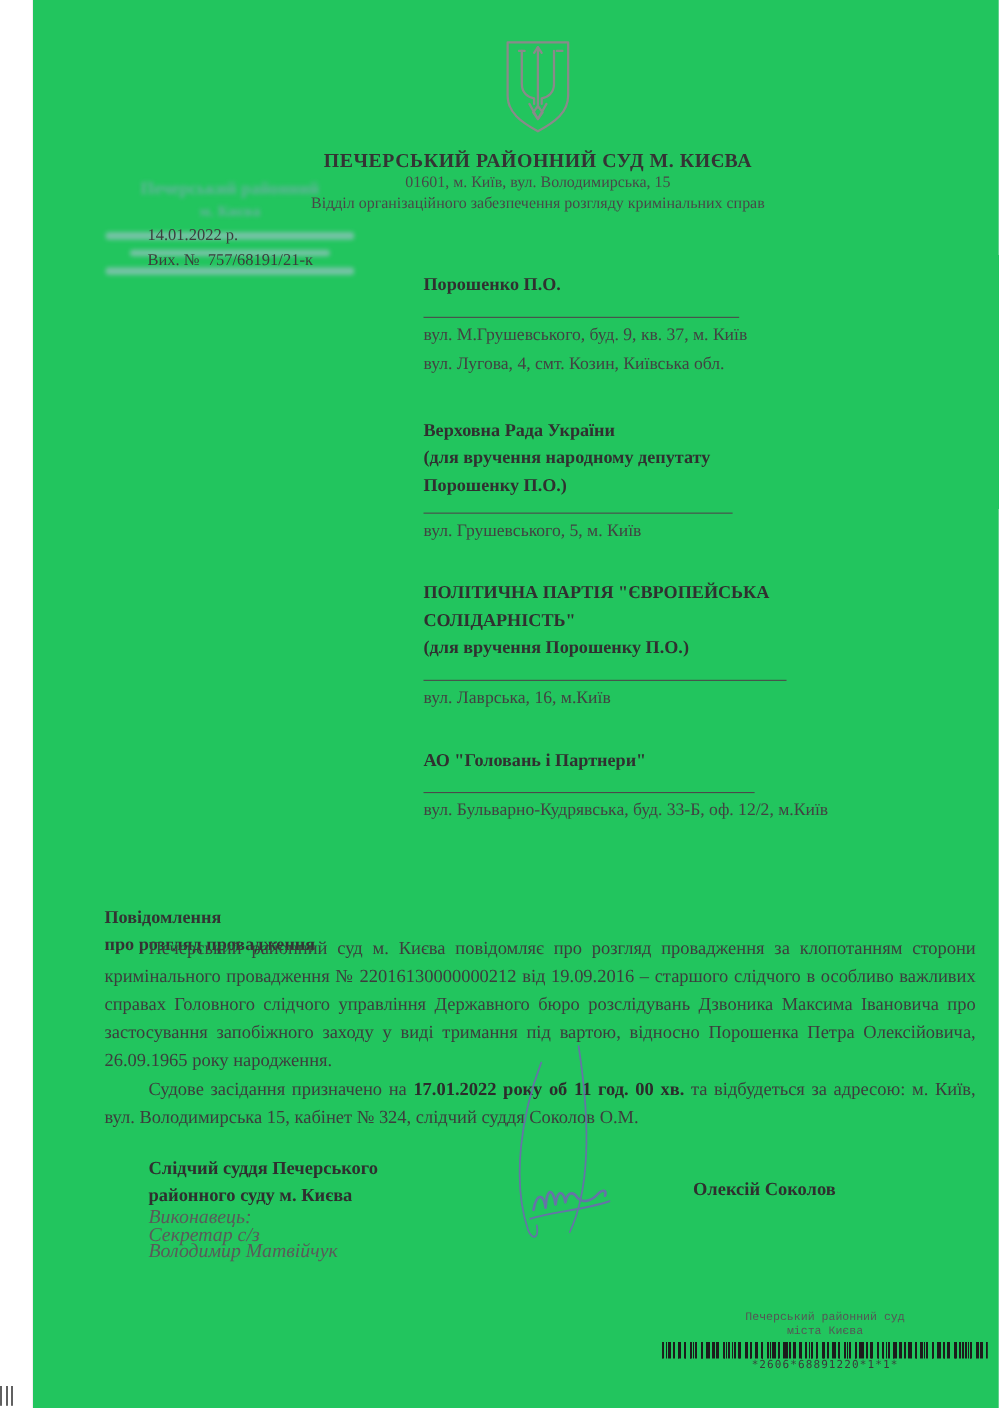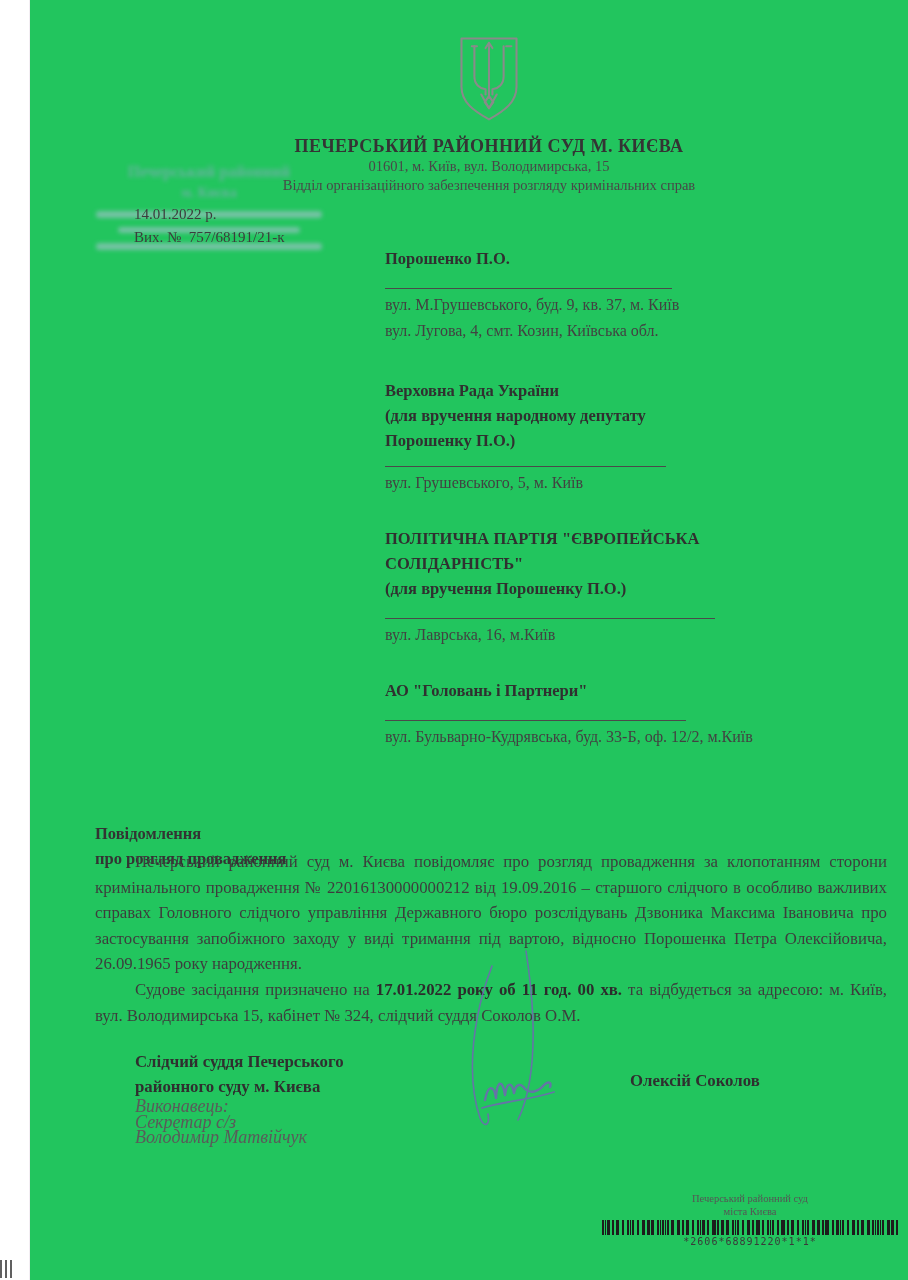--- a/index.html
+++ b/index.html
@@ -64,21 +64,21 @@
   .para b { font-weight: 700; color: #2c2c2c; }
   
   .sig-left { position: absolute; left: 135px; top: 1050px; width: 300px; }
   .sig-left .judge-title { font-weight: 700; font-size: 16.8px; color: #2f2f2f; line-height: 24.5px; }
   .sig-left .small-italic { font-style: italic; font-size: 18px; color: #5a5a5a; line-height: 15.5px; }
   .sig-left .small-italic:first-of-type { margin-top: 3px; }
   .judge-name { position: absolute; left: 630px; top: 1071px; font-weight: 700; font-size: 16.8px; color: #2f2f2f; }
   .signature-svg { position: absolute; left: 452px; top: 948px; pointer-events: none; }
   
   .footer { position: absolute; left: 600px; top: 1192px; width: 300px; text-align: center; }
-  .footer .fline { font-family: Liberation Serif, serif; font-size: 10.5px; color: #555; line-height: 13px; }
+  .footer .fline { font-family: Liberation Mono, monospace; font-size: 10.5px; color: #555; line-height: 13px; }
   .barcode {
     height: 15px; margin: 2px 2px 1px 2px;
     background-image:
       repeating-linear-gradient(90deg, #1c1c1c 0 2px, transparent 2px 5px),
       repeating-linear-gradient(90deg, #1c1c1c 0 1px, transparent 1px 7px),
       repeating-linear-gradient(90deg, transparent 0 3px, #1c1c1c 3px 4px, transparent 4px 11px);
   }
   .barcode-text { font-family: "DejaVu Sans Mono", monospace; font-size: 10px; letter-spacing: 1px; color: #3a3a3a; }
   .corner-mark {
     position: absolute; left: 0; top: 1260px; width: 14px; height: 18px; opacity: .7;

